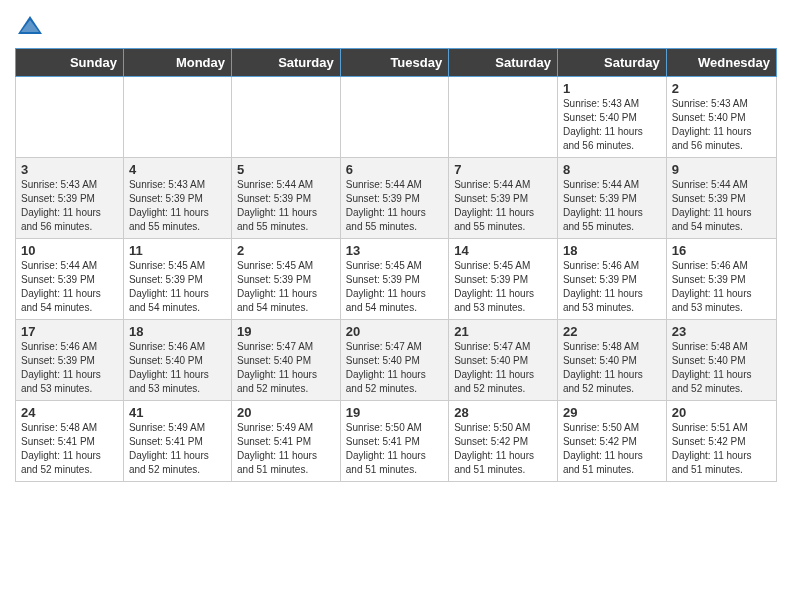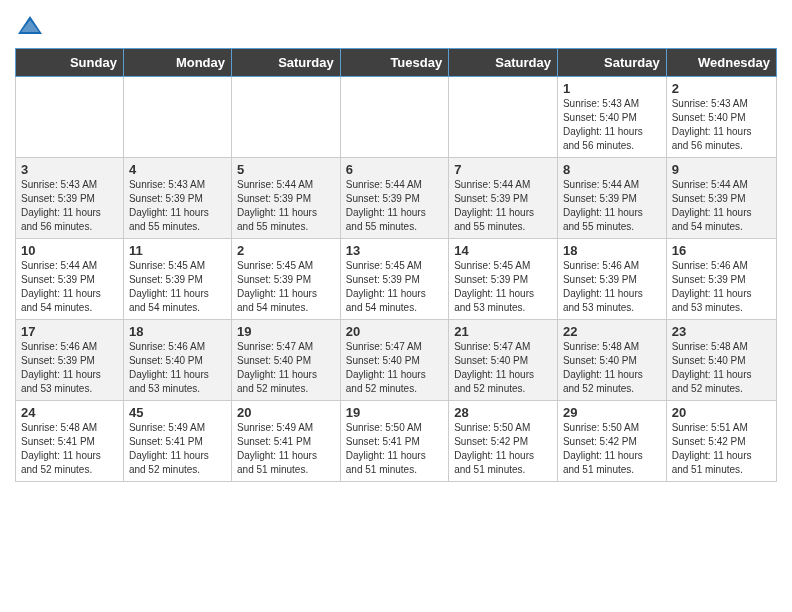--- a/index.html
+++ b/index.html
@@ -307,21 +307,21 @@
         </tr>
         <tr class="row-odd">
           <td>
             <span class="day-num">24</span>
             <span class="day-detail" style="display: block;">Sunrise: 5:48 AM</span>
             <span class="day-detail" style="display: block;">Sunset: 5:41 PM</span>
             <span class="day-detail" style="display: block;">Daylight: 11 hours</span>
             <span class="day-detail" style="display: block;">and 52 minutes.</span>
           </td>
           <td>
-            <span class="day-num">45</span>
+            <span class="day-num">41</span>
             <span class="day-detail" style="display: block;">Sunrise: 5:49 AM</span>
             <span class="day-detail" style="display: block;">Sunset: 5:41 PM</span>
             <span class="day-detail" style="display: block;">Daylight: 11 hours</span>
             <span class="day-detail" style="display: block;">and 52 minutes.</span>
           </td>
           <td>
             <span class="day-num">20</span>
             <span class="day-detail" style="display: block;">Sunrise: 5:49 AM</span>
             <span class="day-detail" style="display: block;">Sunset: 5:41 PM</span>
             <span class="day-detail" style="display: block;">Daylight: 11 hours</span>

